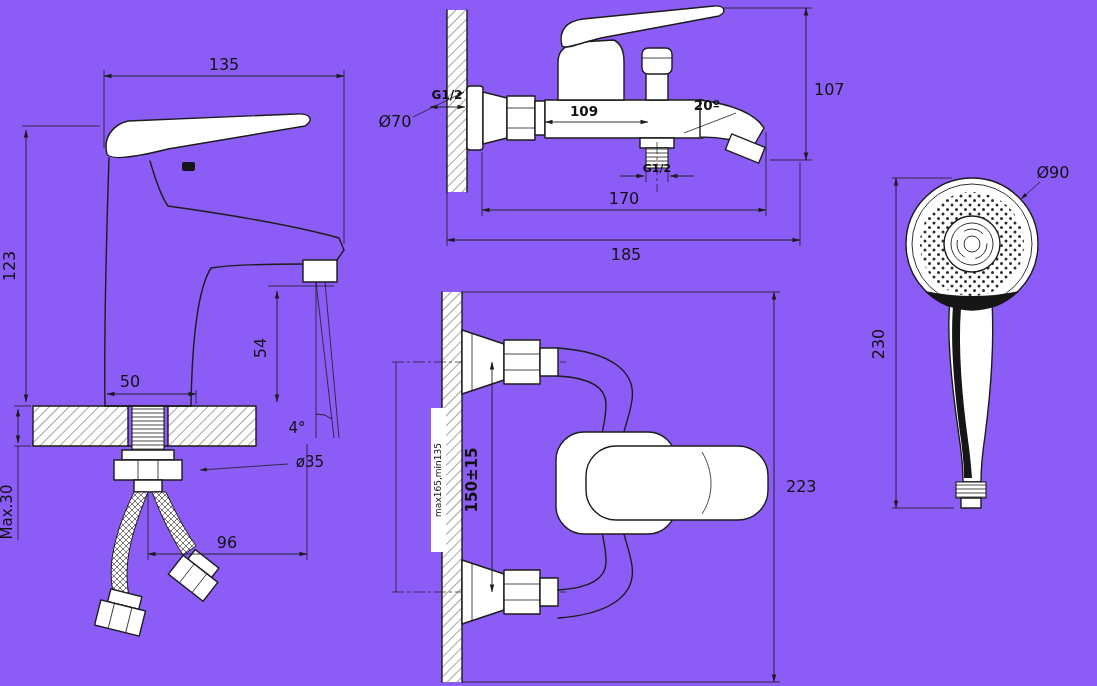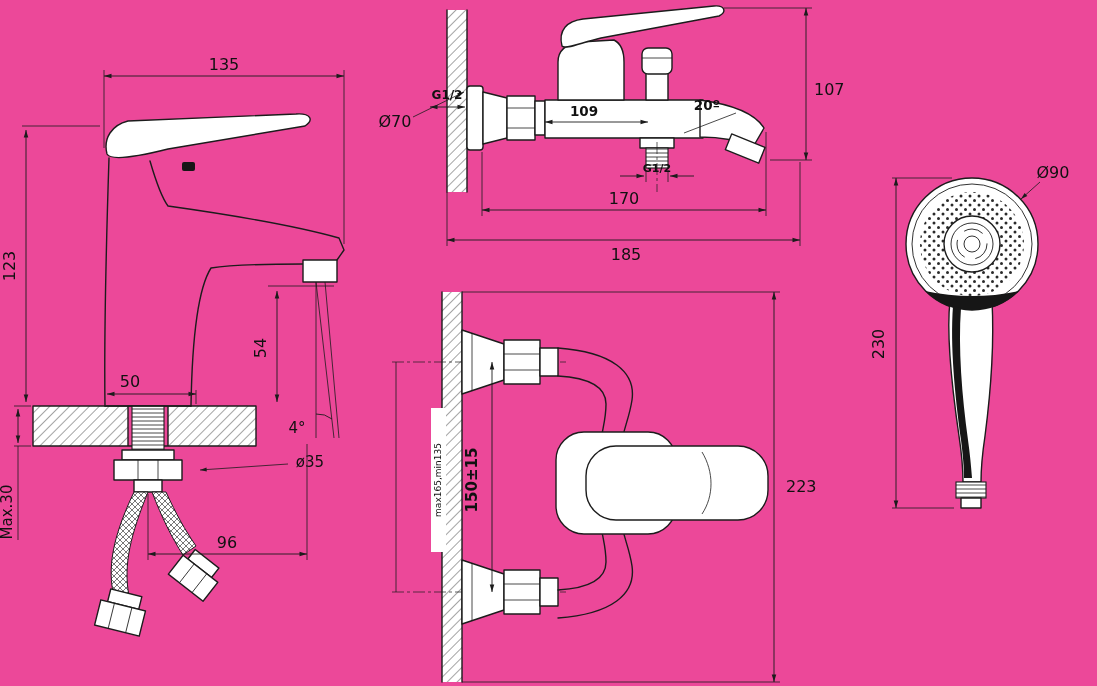--- a/index.html
+++ b/index.html
@@ -1,16 +1,16 @@
 <!DOCTYPE html>
 <html><head>
 <meta charset="utf-8">
 <style>
   html,body{margin:0;padding:0;background:#fff}
-  .stage{position:relative;width:1097px;height:686px;background:#ec4899;overflow:hidden}
+  .stage{position:relative;width:1097px;height:686px;background:#8b5cf6;overflow:hidden}
   svg text{font-family:"DejaVu Sans","Liberation Sans",sans-serif;fill:#111}
   .t16{font-size:16px}
   .t15{font-size:15px}
   .t15b{font-size:15px;font-weight:700}
   .t13b{font-size:13.5px;font-weight:700}
   .t12b{font-size:12px;font-weight:700}
   .t11b{font-size:11px;font-weight:700}
   .t9{font-size:9px}
   .ol{fill:none;stroke:#1c1c1c;stroke-width:1.4;stroke-linecap:round;stroke-linejoin:round}
   .olw{fill:#fff;stroke:#1c1c1c;stroke-width:1.4;stroke-linejoin:round}

